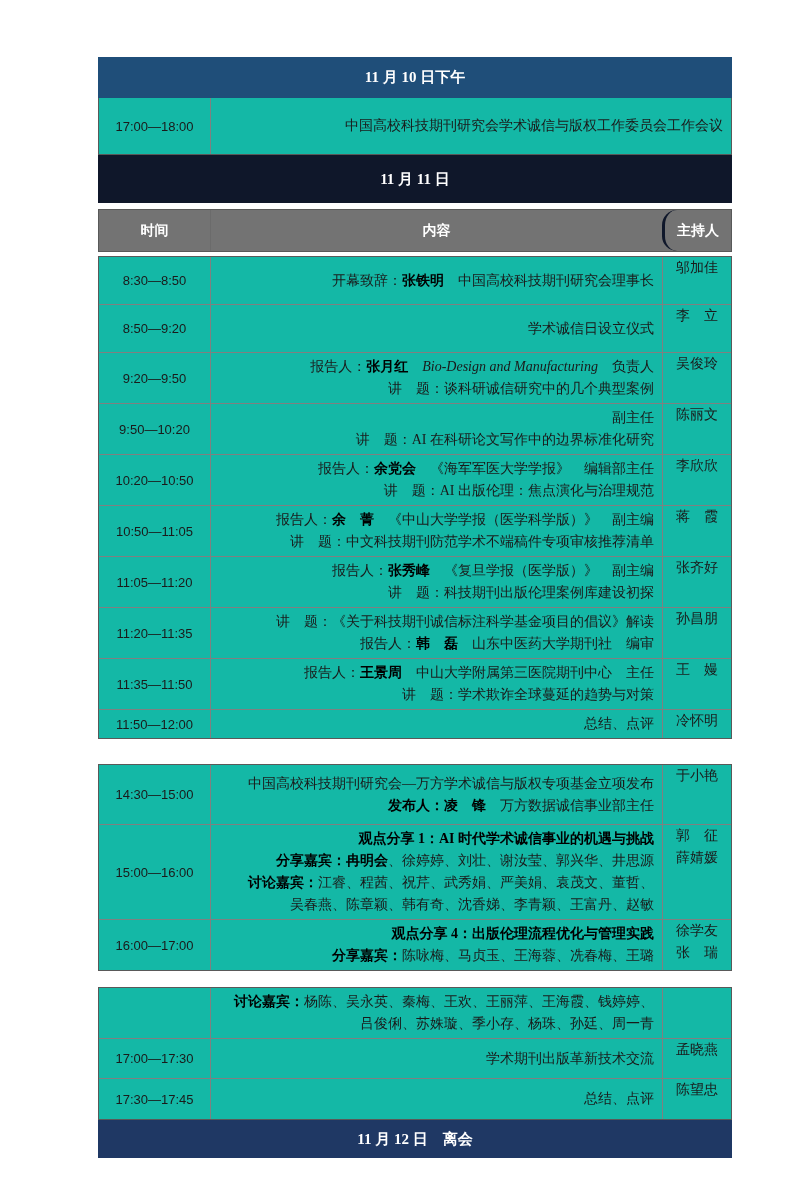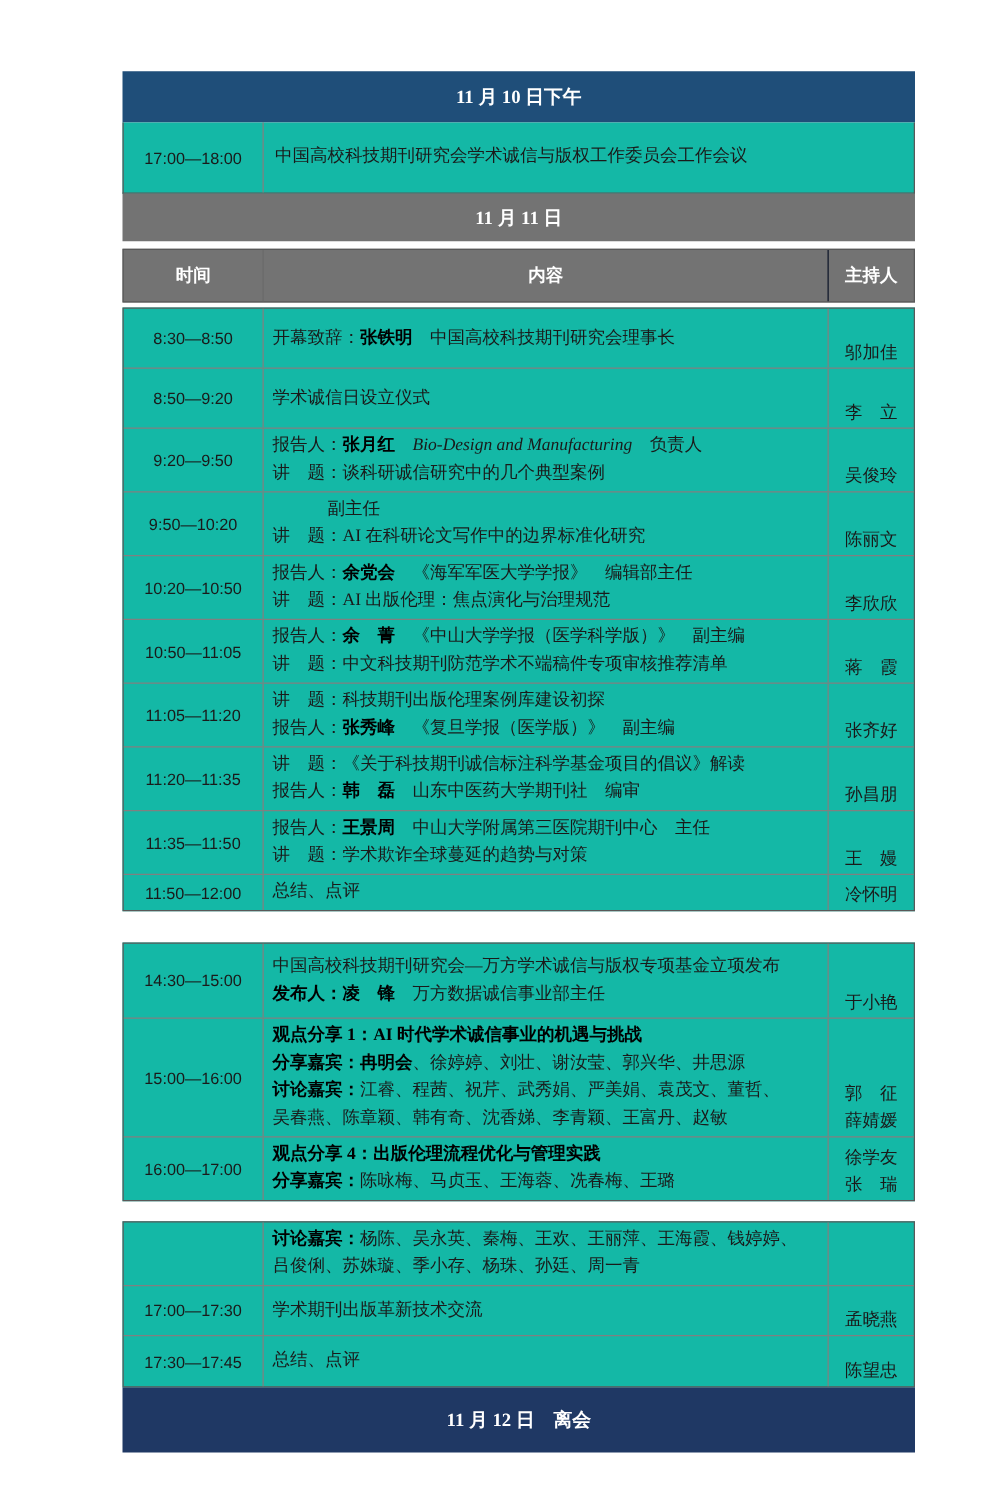--- a/index.html
+++ b/index.html
@@ -5,58 +5,58 @@
   * { margin:0; padding:0; box-sizing:border-box; }
   html,body { width:794px; height:1204px; background:#ffffff; overflow:hidden; }
   body { font-family:"Liberation Serif","DejaVu Serif",serif; color:#1a1a1a; }
   .page { position:relative; width:794px; height:1204px; background:#fff;margin-left:20px; }
   .doc { position:absolute; left:78px; top:57px; width:634px; }
 
   .band { display:flex; align-items:center; justify-content:center;
           color:#ffffff; font-weight:bold; font-size:15px;
           font-family:"Liberation Serif","DejaVu Serif",serif; }
   .h1 { height:41px; background:#1F4E79; }
-  .h2 { height:38px; background:#737373; }
-  .hf { height:52px; background:#1F3864; }
+  .h2 { height:48px; background:#0f172a; }
+  .hf { height:38px; background:#1F3864; }
 
   .sp6 { height:6px; } .sp4 { height:4px; } .sp25 { height:25px; } .sp16 { height:16px; }
 
   .tbl { border:1px solid #595959; background:#14b8a6; }
   .day1 { border-top:none; }
 
   .trow { display:flex; border-bottom:1px solid #808080; min-height:48px; align-items:stretch; }
   .tbl .trow:last-child { border-bottom:none; }
   .trow.compact { min-height:23px; }
   .trow.roomy { min-height:60px; }
   #sec-2 .trow { min-height:40px; }
 
   .c-time { flex:0 0 112px; border-right:1px solid #808080;
             display:flex; align-items:center; justify-content:center;
             font-family:"Liberation Sans","DejaVu Sans",sans-serif; font-size:13px; }
   .c-content { flex:1 1 auto; padding:3px 8px 3px 7px;
                display:flex; flex-direction:column; justify-content:center;
                font-size:14px; }
   .c-host { flex:0 0 69px; border-left:1px solid #808080;
-            display:flex; flex-direction:column; align-items:center; justify-content:flex-end;
+            display:flex; flex-direction:column; align-items:center; justify-content:flex-start;
             font-size:14px; text-align:center; }
   .d1row { min-height:56px; }
   .d1row .c-content { padding-left:9px; }
 
-  .cline { line-height:22px; }
+  .cline { line-height:22px;text-align:right; }
   .cline.indent { padding-left:44px; }
   .hline { line-height:22px; }
   .b { font-weight:bold; color:#000; }
   .i { font-style:italic; }
 
   .colhead { display:flex; background:#737373; border:1px solid #595959; height:43px;
              color:#fff; font-weight:bold; font-size:14px; }
   .colhead > div { display:flex; align-items:center; justify-content:center; }
   .ch-time { flex:0 0 112px; border-right:1px solid #6b6b6b; }
   .ch-content { flex:1 1 auto;text-align:right; }
-  .ch-host { flex:0 0 69px; border-left:1px solid #0f172a; }
+  .ch-host { flex:0 0 69px; border-left:3px solid #0f172a;border-radius:15px; }
 </style>
 </head>
 <body>
 
 <div class="page">
   <div class="doc">
 
     <div class="band h1">11 月 10 日下午</div>
 
     <div class="tbl day1">
@@ -133,22 +133,22 @@
             <div class="cline"><span>报告人：</span><span class="b">余　菁</span><span>　《中山大学学报（医学科学版）》　副主编</span></div>
             <div class="cline"><span>讲　题：中文科技期刊防范学术不端稿件专项审核推荐清单</span></div>
           </div>
           <div class="c-host">
             <div class="hline">蒋　霞</div>
           </div>
         </div>
         <div class="trow">
           <div class="c-time">11:05—11:20</div>
           <div class="c-content">
+            <div class="cline"><span>报告人：</span><span class="b">张秀峰</span><span>　《复旦学报（医学版）》　副主编</span></div>
             <div class="cline"><span>讲　题：科技期刊出版伦理案例库建设初探</span></div>
-            <div class="cline"><span>报告人：</span><span class="b">张秀峰</span><span>　《复旦学报（医学版）》　副主编</span></div>
           </div>
           <div class="c-host">
             <div class="hline">张齐好</div>
           </div>
         </div>
         <div class="trow">
           <div class="c-time">11:20—11:35</div>
           <div class="c-content">
             <div class="cline"><span>讲　题：《关于科技期刊诚信标注科学基金项目的倡议》解读</span></div>
             <div class="cline"><span>报告人：</span><span class="b">韩　磊</span><span>　山东中医药大学期刊社　编审</span></div>

